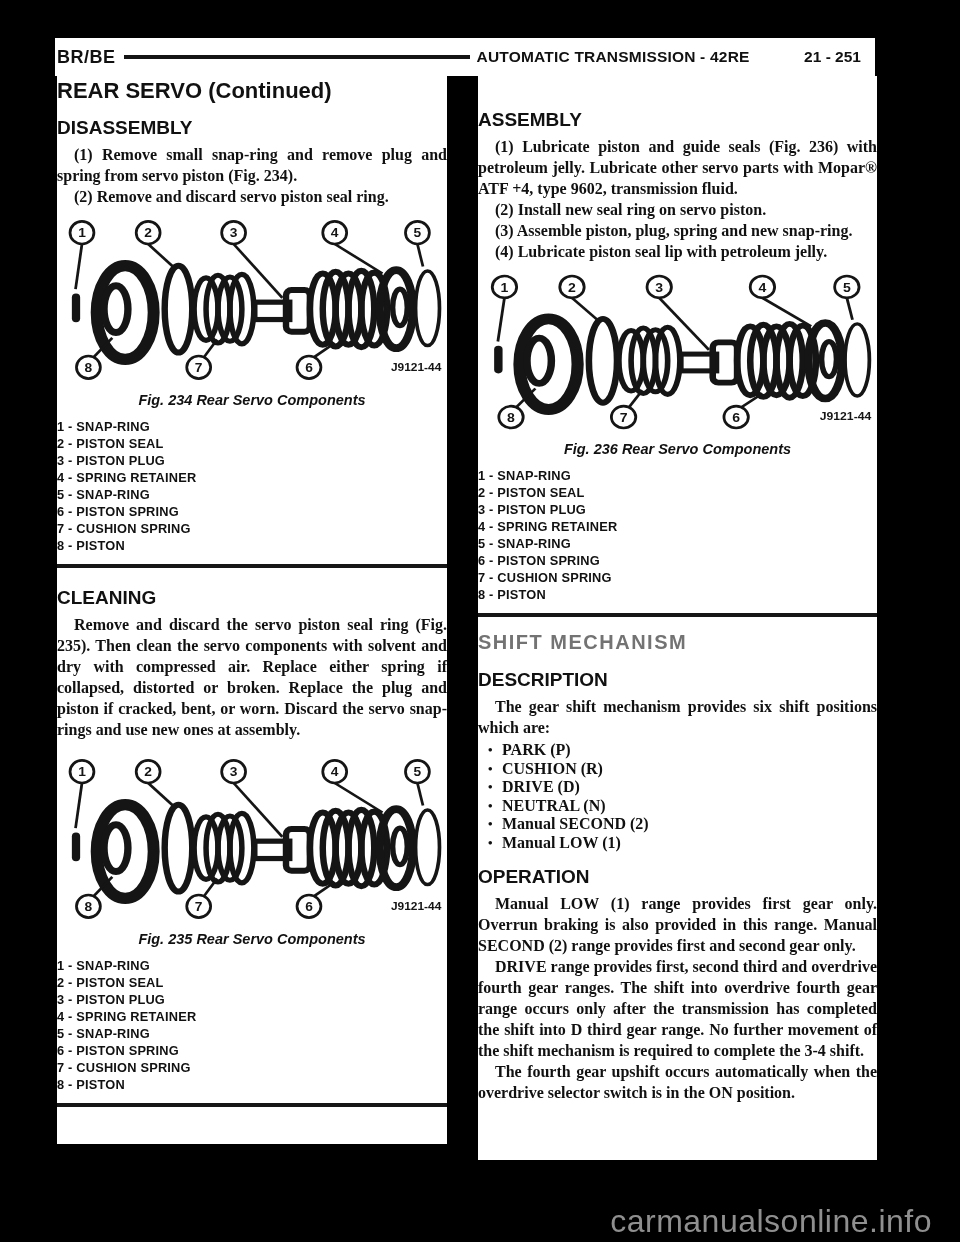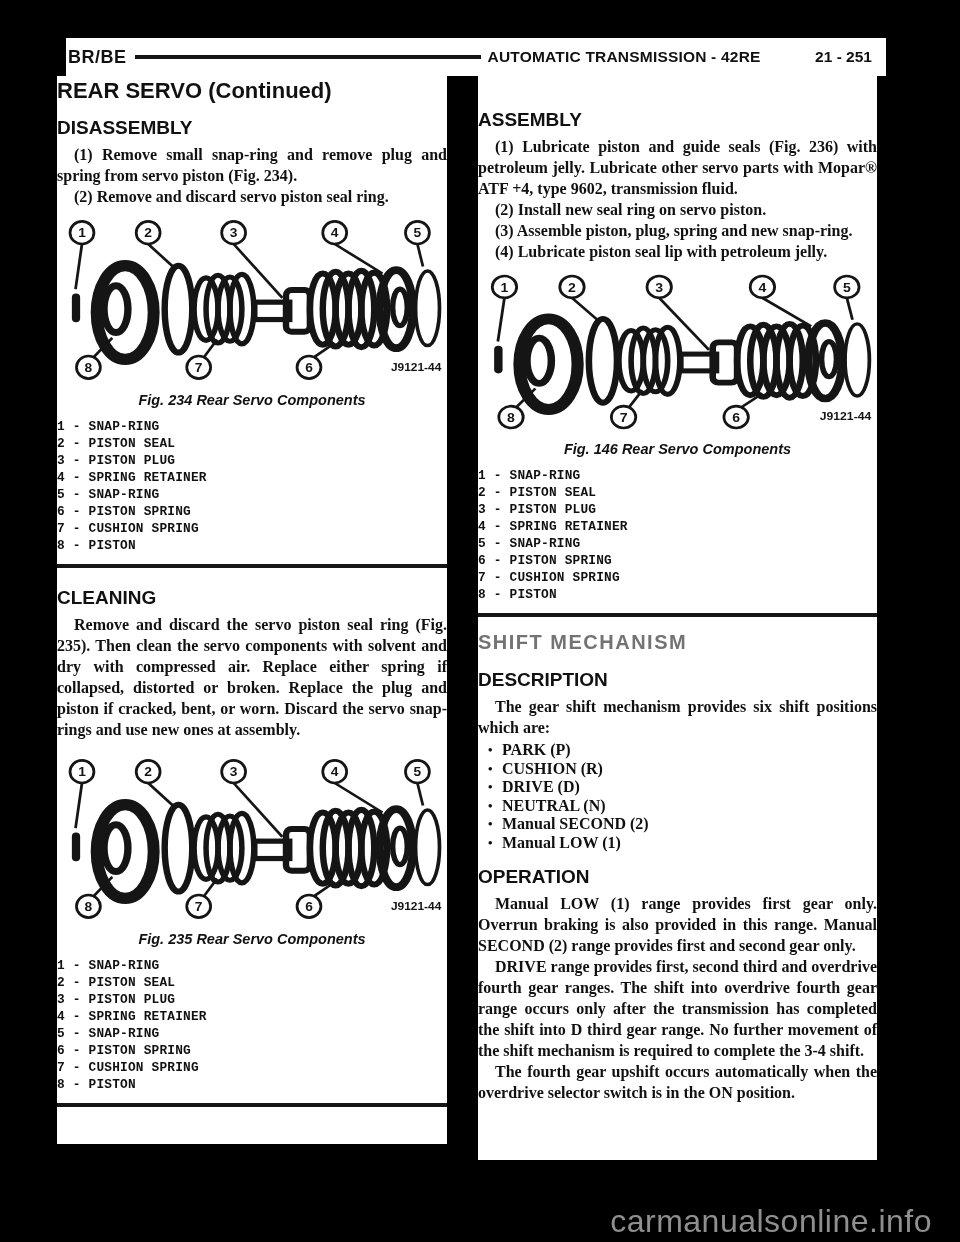--- a/index.html
+++ b/index.html
@@ -1,20 +1,20 @@
 <!DOCTYPE html>
 <html><head>
 <meta charset="utf-8">
 <style>
   html,body{margin:0;padding:0;background:#000;}
   #screen{position:relative;width:960px;height:1242px;background:#000;overflow:hidden;
           font-family:"Liberation Serif", serif;color:#111;}
   .paper{position:absolute;background:#fff;}
   
-  #header-band{left:66px;top:38px;width:820px;height:38px;display:flex;align-items:center;
+  #header-band{left:55px;top:38px;width:820px;height:38px;display:flex;align-items:center;
                font-family:"Liberation Sans", sans-serif;font-weight:bold;}
   #hdr-model{font-size:18px;letter-spacing:.5px;padding-left:2px;}
   #hdr-rule{flex:0 0 346px;height:4px;background:#141414;margin:0 7px 0 8px;}
   #hdr-title{font-size:15.5px;letter-spacing:.2px;}
   #hdr-spacer{flex:1;}
   #hdr-page{font-size:15.5px;padding-right:14px;}
   
   #col-left{left:57px;top:76px;width:390px;height:1068px;overflow:hidden;}
   #col-right{left:478px;top:76px;width:399px;height:1084px;overflow:hidden;}
   .subtitle{font-family:"Liberation Sans", sans-serif;font-weight:bold;font-size:22px;
@@ -24,21 +24,21 @@
   h2.big{font-family:"Liberation Sans", sans-serif;font-weight:bold;font-size:20px;
          line-height:30px;letter-spacing:1.5px;margin:10px 0 0 0;color:#737373;}
   p.body{font-size:16px;line-height:21px;font-weight:bold;text-align:justify;
          text-indent:17px;margin:0;}
   
   .servo-diagram{display:block;margin:4px auto 0 auto;}
   #col-left .servo-diagram{width:386px;height:178px;}
   #col-right .servo-diagram{width:394px;height:172px;}
   .fig-caption{font-family:"Liberation Sans", sans-serif;font-weight:bold;font-style:italic;
                font-size:14.5px;text-align:center;margin-top:3px;}
-  .legend{margin-top:10px;font-family:Liberation Mono, monospace;font-weight:bold;
+  .legend{margin-top:10px;font-family:Liberation Sans, sans-serif;font-weight:bold;
           font-size:12.8px;letter-spacing:.2px;}
   .legend div{line-height:17px;}
   .rule{height:4px;background:#161616;margin-top:10px;}
   
   .bullet-row{font-size:16px;line-height:18.5px;font-weight:bold;padding-left:24px;position:relative;}
   .bullet-row::before{content:"\2022";position:absolute;left:10px;font-size:13px;}
   #col-right{padding-top:0;}
   #assembly-block{margin-top:33px;}
   .op-para{margin-top:0;}
   
@@ -232,21 +232,21 @@
         <circle cx="32" cy="180" r="13" fill="none" stroke="#151515" stroke-width="3"></circle>
         <text x="32" y="185.5" text-anchor="middle" font-size="15" font-family="Liberation Sans, sans-serif" font-weight="bold" fill="#151515">8</text>
         <line x1="158" y1="168" x2="172" y2="148" stroke="#151515" stroke-width="3"></line>
         <circle cx="152" cy="180" r="13" fill="none" stroke="#151515" stroke-width="3"></circle>
         <text x="152" y="185.5" text-anchor="middle" font-size="15" font-family="Liberation Sans, sans-serif" font-weight="bold" fill="#151515">7</text>
         <line x1="278" y1="168" x2="300" y2="152" stroke="#151515" stroke-width="3"></line>
         <circle cx="272" cy="180" r="13" fill="none" stroke="#151515" stroke-width="3"></circle>
         <text x="272" y="185.5" text-anchor="middle" font-size="15" font-family="Liberation Sans, sans-serif" font-weight="bold" fill="#151515">6</text>
         <text x="416" y="184" text-anchor="end" font-size="13" font-family="Liberation Sans, sans-serif" font-weight="bold" fill="#151515">J9121-44</text>
       </svg>
-    <div class="fig-caption">Fig. 146 Rear Servo Components</div>
+    <div class="fig-caption">Fig. 236 Rear Servo Components</div>
     <div class="legend">
       <div>1 - SNAP-RING</div>
       <div>2 - PISTON SEAL</div>
       <div>3 - PISTON PLUG</div>
       <div>4 - SPRING RETAINER</div>
       <div>5 - SNAP-RING</div>
       <div>6 - PISTON SPRING</div>
       <div>7 - CUSHION SPRING</div>
       <div>8 - PISTON</div>
     </div>

